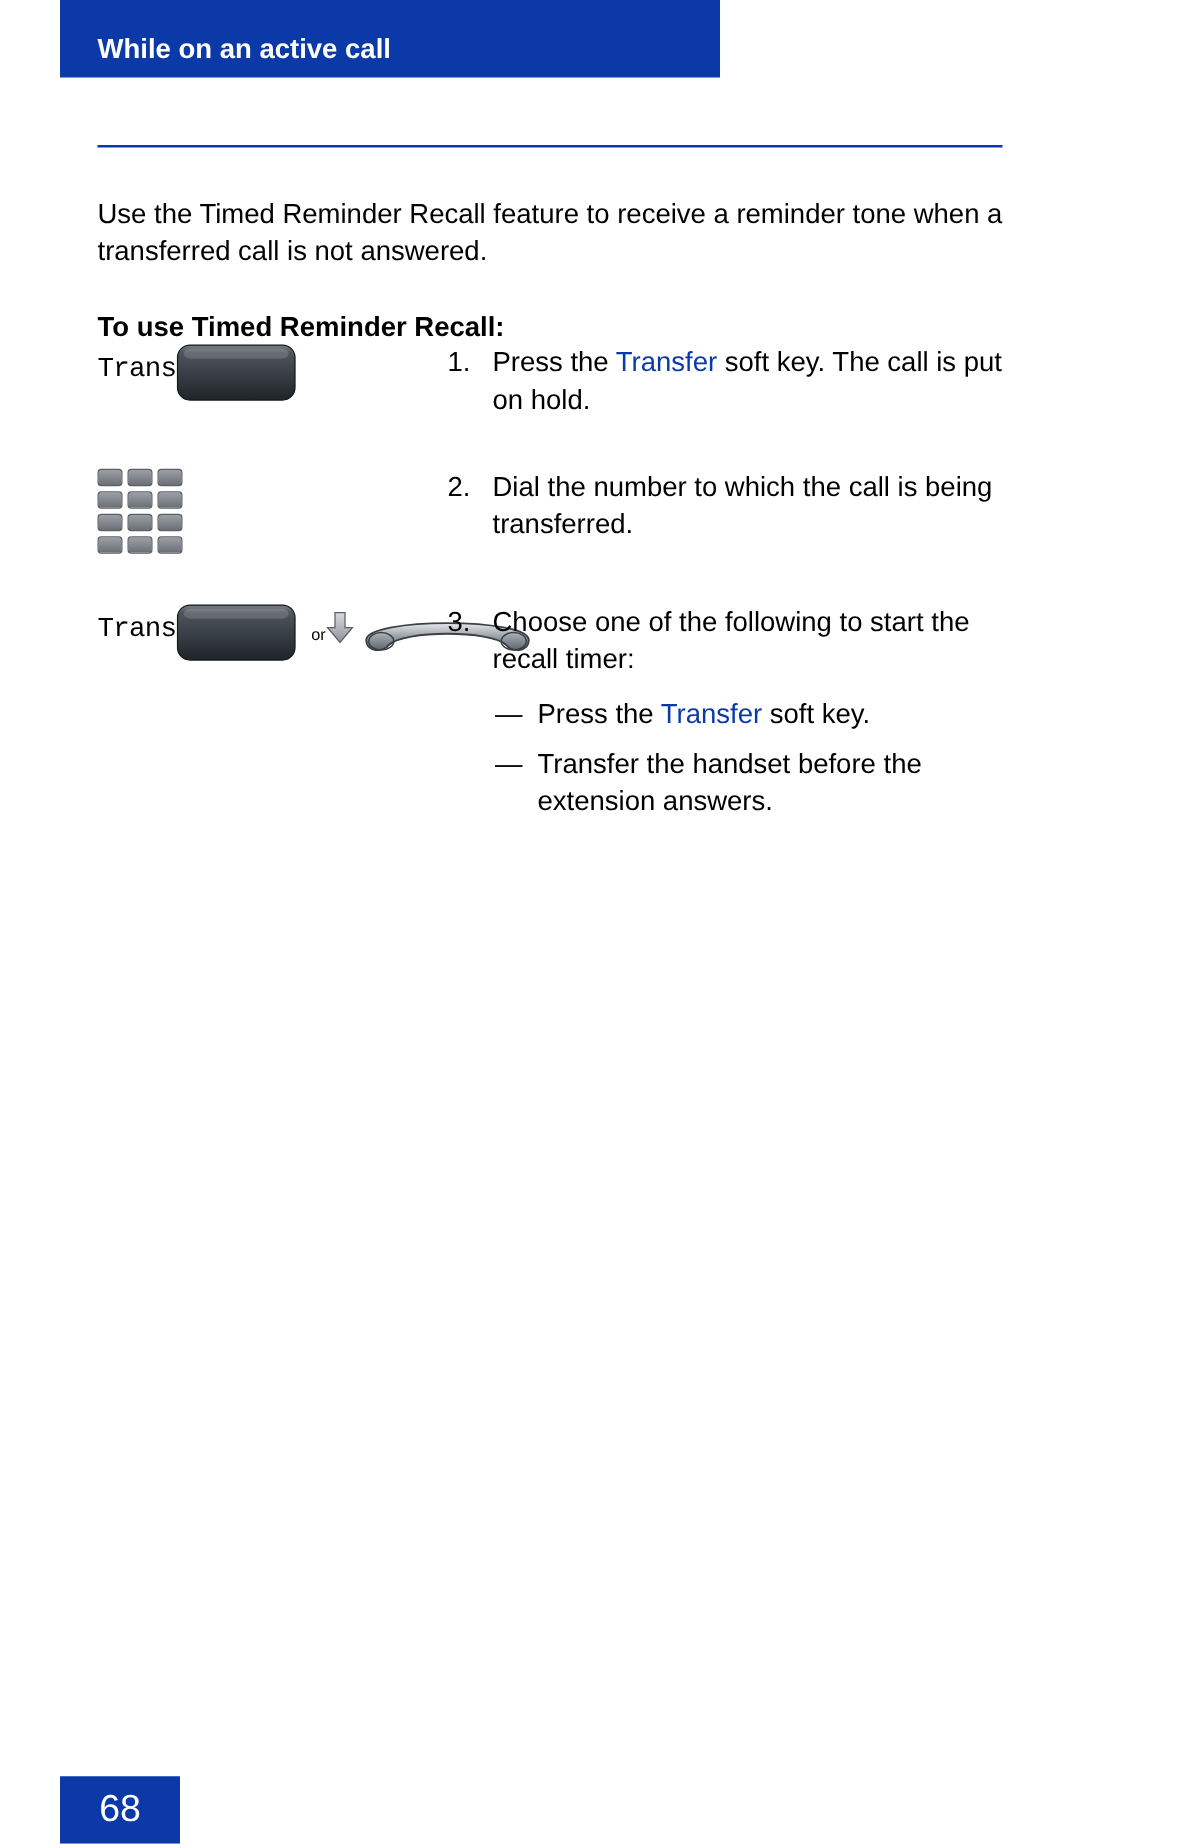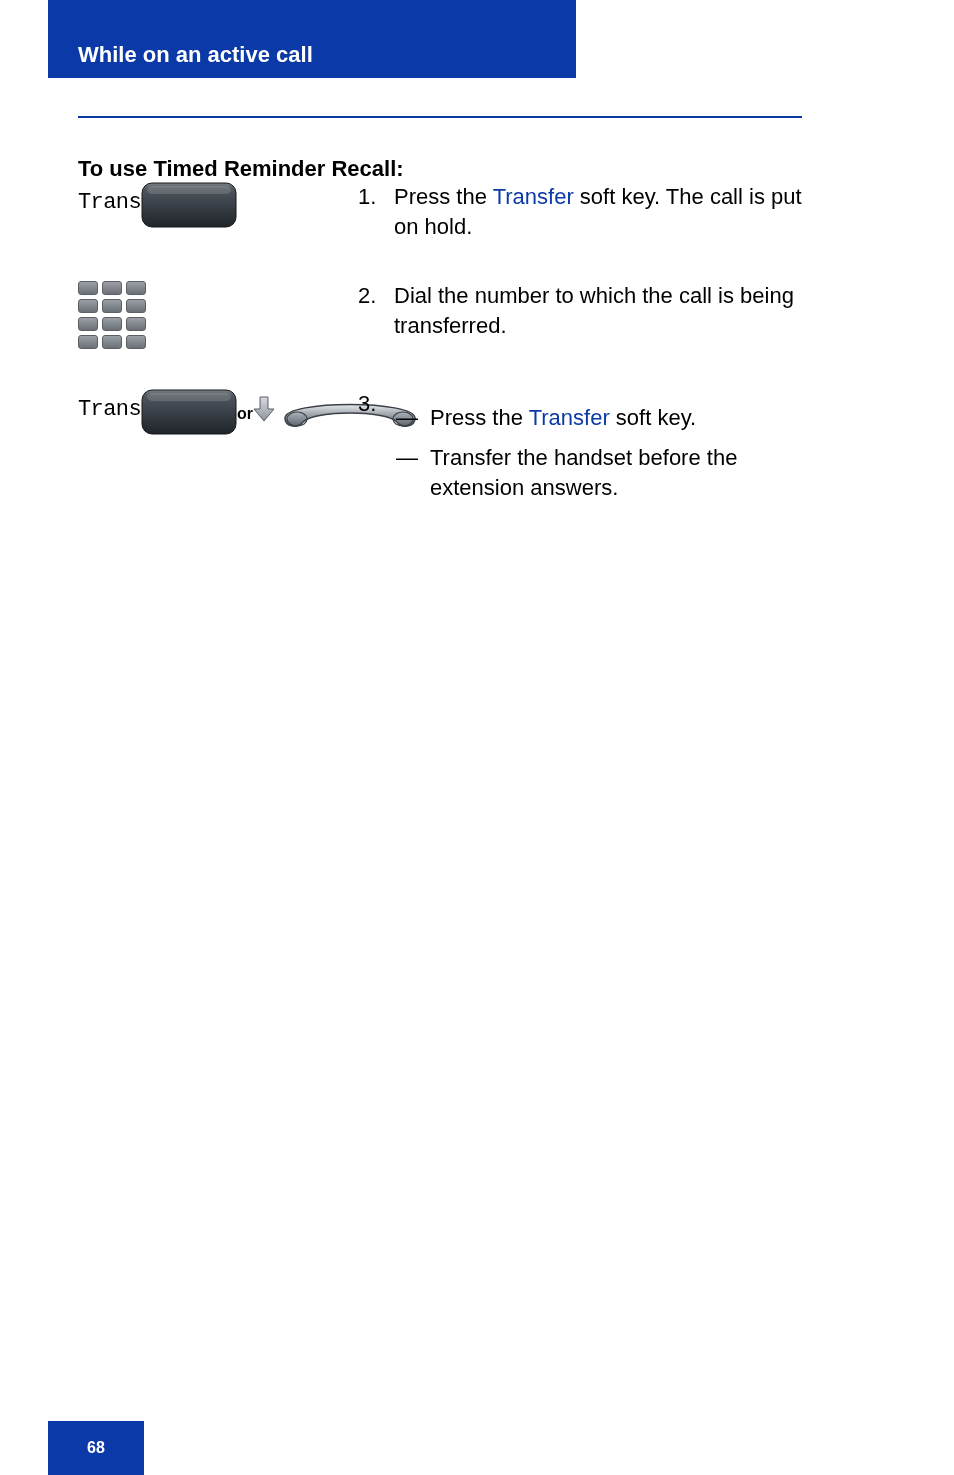--- a/index.html
+++ b/index.html
@@ -1,20 +1,20 @@
 <!DOCTYPE html>
 <html><head>
 <meta charset="utf-8">
 <style>
   * { box-sizing: border-box; margin: 0; padding: 0; }
   html, body { width: 954px; height: 1475px; background: #fff; font-family: Arial, Helvetica, sans-serif; color: #000; }
   .page { position: relative; width: 954px; height: 1475px; }
 
   
-  .header-bar { position: absolute; left: 48px; top: 0; width: 528px; height: 78px; background: #0b3aa8; }
+  .header-bar { position: absolute; left: 48px; top: 0; width: 528px; height: 62px; background: #0b3aa8; }
   .header-label { position: absolute; left: 30px; bottom: 10px; color: #fff; font-size: 22px; font-weight: bold; font-family: Arial, Helvetica, sans-serif; }
 
   
   .content { position: absolute; left: 78px; top: 110px; width: 724px; }
 
   .title { color: #0b3aa8; font-size: 36px; font-weight: bold; font-family: Arial, Helvetica, sans-serif; letter-spacing: 0.2px; }
   .title-rule { border: none; border-top: 2px solid #0b3aa8; margin-top: 6px; margin-bottom: 38px; }
 
   .intro { font-size: 22px; line-height: 1.35; margin-bottom: 34px; }
   .subhead { font-size: 22px; font-weight: bold; }
@@ -34,49 +34,50 @@
   .sub-item { display: flex; margin-bottom: 10px; }
   .sub-item .dash { width: 36px; flex: 0 0 36px; text-align: left; padding-left: 2px; }
   .sub-item .txt { flex: 1; }
   .note { margin-top: 24px; }
   .note-label { font-style: italic; font-weight: bold; }
 
   
   .trans-label { font-family: "Courier New", monospace; font-size: 22px; letter-spacing: -0.6px; font-weight: 500; margin-bottom: 4px; line-height: 1; text-align: center; }
 
   
-  .or-label { font-size: 16px; font-weight: bold; margin: 10px 0 6px 0; }
+  .or-label { font-size: 13px; font-weight: normal; margin: 10px 0 6px 12px; }
 
   
   .softkey-btn svg { display: block; }
 
   
   .keypad { display: grid; grid-template-columns: repeat(3, 20px); grid-template-rows: repeat(4, 14px); gap: 4px 4px; }
   .keypad .k { width: 20px; height: 14px; border-radius: 3px; background: linear-gradient(#9aa0a6, #6a7075); border: 1px solid #5a6066; }
 
   
   .handset svg { display: block; }
   .arrow-down { margin-bottom: 2px; }
 
   
   .footer-bar { position: absolute; left: 48px; bottom: 0; width: 96px; height: 54px; background: #0b3aa8; display: flex; align-items: center; justify-content: center; }
-  .footer-num { color: #fff; font-size: 16px; font-weight: bold; }
+  .footer-num { color: #fff; font-size: 30px; font-weight: normal; }
 </style>
 </head>
 <body>
 
 <div class="page">
 
   <div class="header-bar">
     <div class="header-label">While on an active call</div>
   </div>
 
   <div class="content">
     <hr class="title-rule">
 
+    <div class="intro">Use the Timed Reminder Recall feature to receive a reminder tone when a transferred call is not answered.</div>
     <div class="subhead">To use Timed Reminder Recall:</div>
 
     <div class="step-row">
       <div class="step-icon-col">
         <div class="trans-label">Trans</div>
         <div class="softkey-btn">
           <svg width="96" height="46" viewBox="0 0 96 46">
             <defs>
               <linearGradient id="g1" x1="0" y1="0" x2="0" y2="1">
                 <stop offset="0" stop-color="#7a8189"></stop>
@@ -169,20 +170,21 @@
             <ellipse cx="22" cy="27" rx="10" ry="7" fill="none" stroke="#3b4046" stroke-width="1.2"></ellipse>
             <ellipse cx="128" cy="27" rx="10" ry="7" fill="none" stroke="#3b4046" stroke-width="1.2"></ellipse>
           </svg>
         </div>
       </div>
       <div class="step-spacer"></div>
       <div class="step-text-col">
         <div class="ol-num">
           <div class="num">3.</div>
           <div class="txt">
+            <span>Choose one of the following to start the recall timer:</span>
             <div class="sub-list">
               <div class="sub-item">
                 <div class="dash">—</div>
                 <div class="txt">
                   <span>Press the </span><span class="keyword">Transfer</span><span> soft key.</span>
                 </div>
               </div>
               <div class="sub-item">
                 <div class="dash">—</div>
                 <div class="txt">Transfer the handset before the extension answers.</div>

